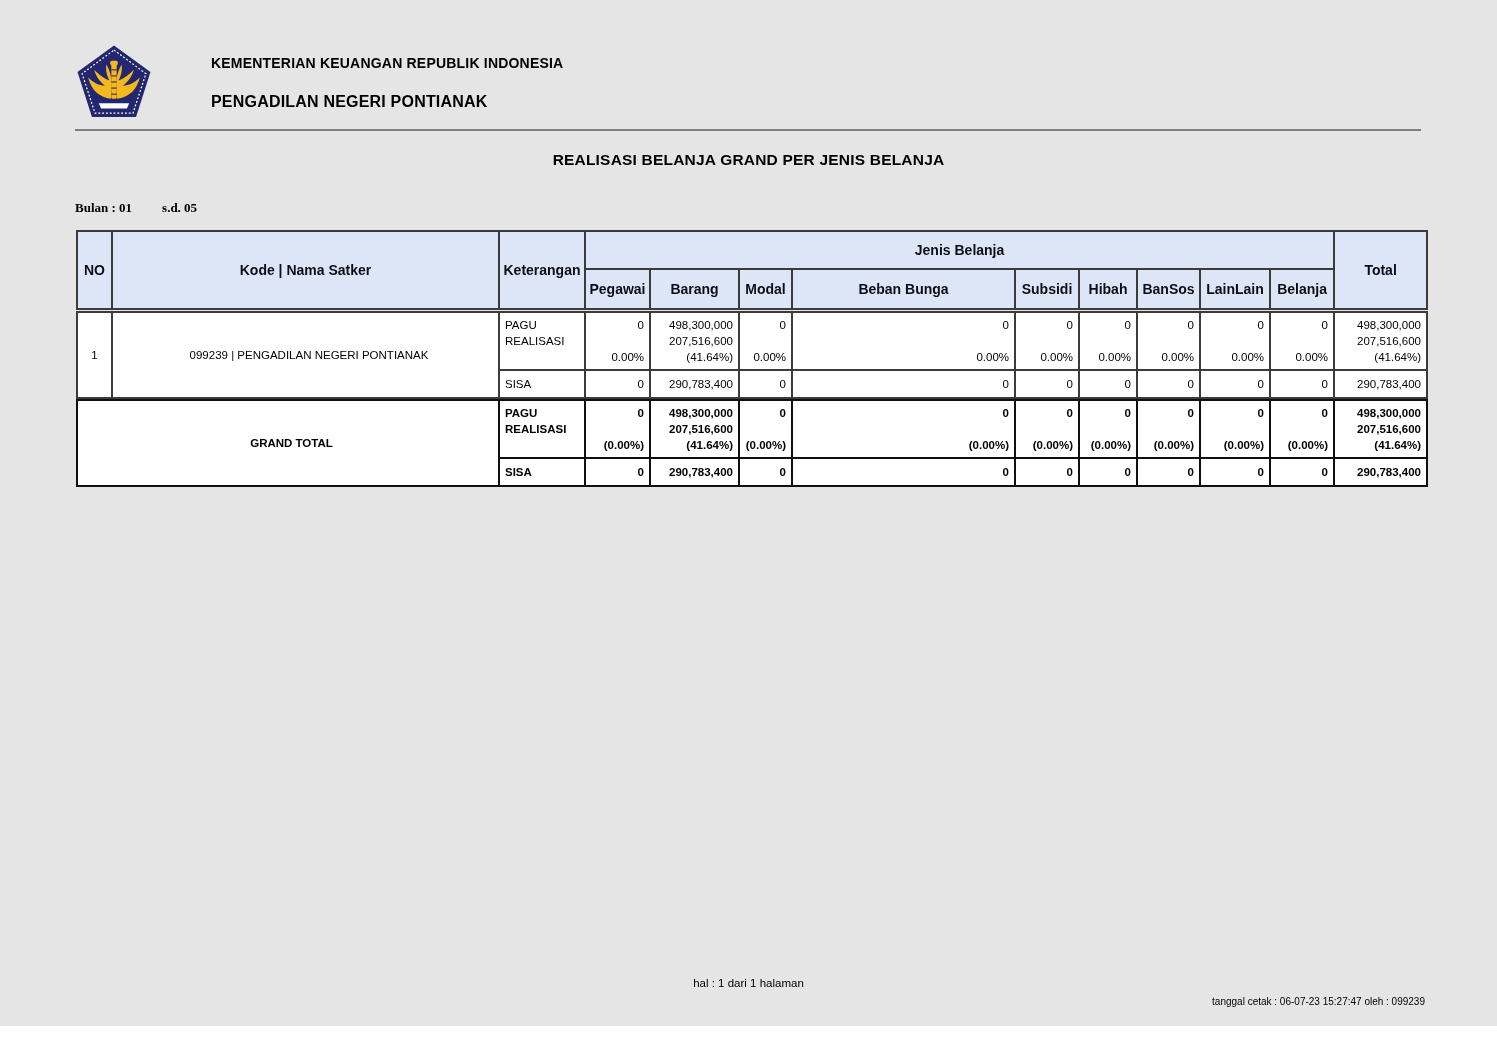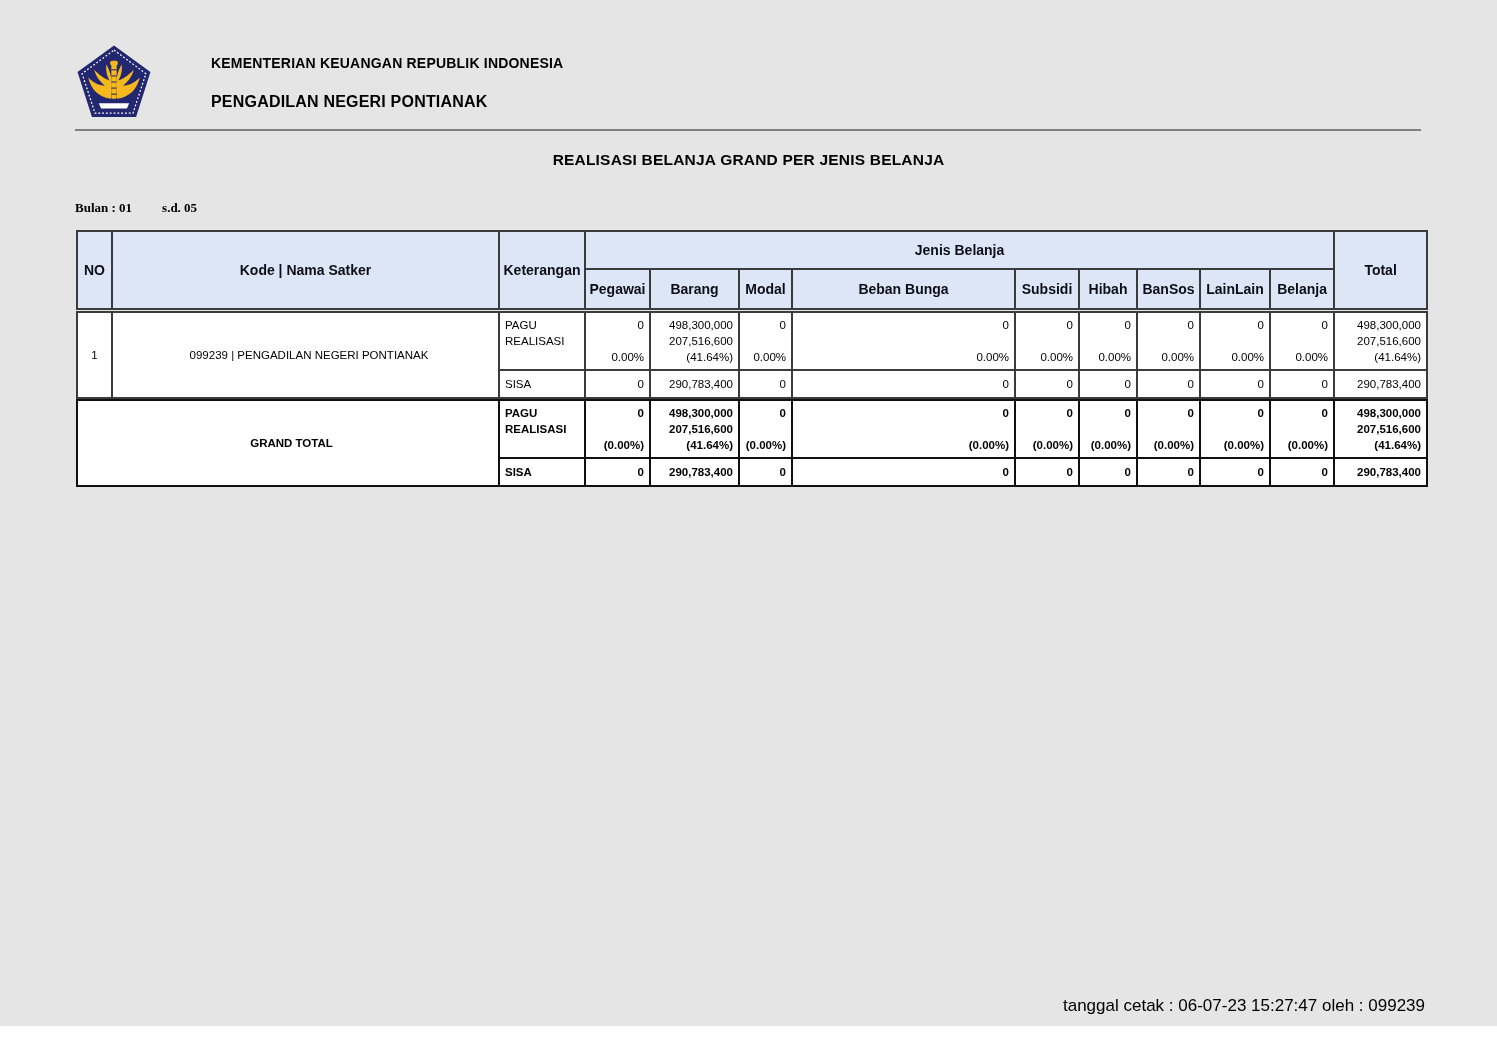--- a/index.html
+++ b/index.html
@@ -33,21 +33,21 @@
   .srow td { height:28px; vertical-align:middle; }
   .c-no { text-align:center; vertical-align:middle !important; }
   .c-kode { text-align:center; padding-left:7px; vertical-align:middle !important; }
   .c-ket { text-align:left; padding:4px 2px 0 5px; line-height:16px; }
   .srow .c-ket { padding-top:0; }
   .c-num { text-align:right; padding:4px 5px 0 2px; }
   .srow .c-num { padding-top:0; }
   .ln { height:16px; line-height:16px; white-space:nowrap; }
   
   .foot-page { position:absolute; left:0; right:0; top:977px; text-align:center; font-size:11.5px; }
-  .foot-print { position:absolute; right:72px; top:996px; font-size:17px; }
+  .foot-print { position:absolute; right:72px; top:996px; font-size:10px; }
 </style>
 </head>
 <body>
 
 <div class="page">
 
   <svg class="logo" viewBox="0 0 100 100">
     <polygon points="50,2 98,37 79,96 21,96 2,37" fill="#23276f"></polygon>
     <polygon points="50,8 92,39 75,91 25,91 8,39" fill="none" stroke="#ffffff" stroke-width="1.6" stroke-dasharray="2.5,2.5"></polygon>
 
@@ -285,15 +285,16 @@
       <td class="c-num">0</td>
       <td class="c-num">0</td>
       <td class="c-num">0</td>
       <td class="c-num">0</td>
       <td class="c-num">0</td>
       <td class="c-num">290,783,400</td>
     </tr>
   </tbody>
     </table>
 
+  <div class="foot-page">hal : 1 dari 1 halaman</div>
   <div class="foot-print">tanggal cetak : 06-07-23 15:27:47 oleh : 099239</div>
 
 </div>
 
 </body></html>

